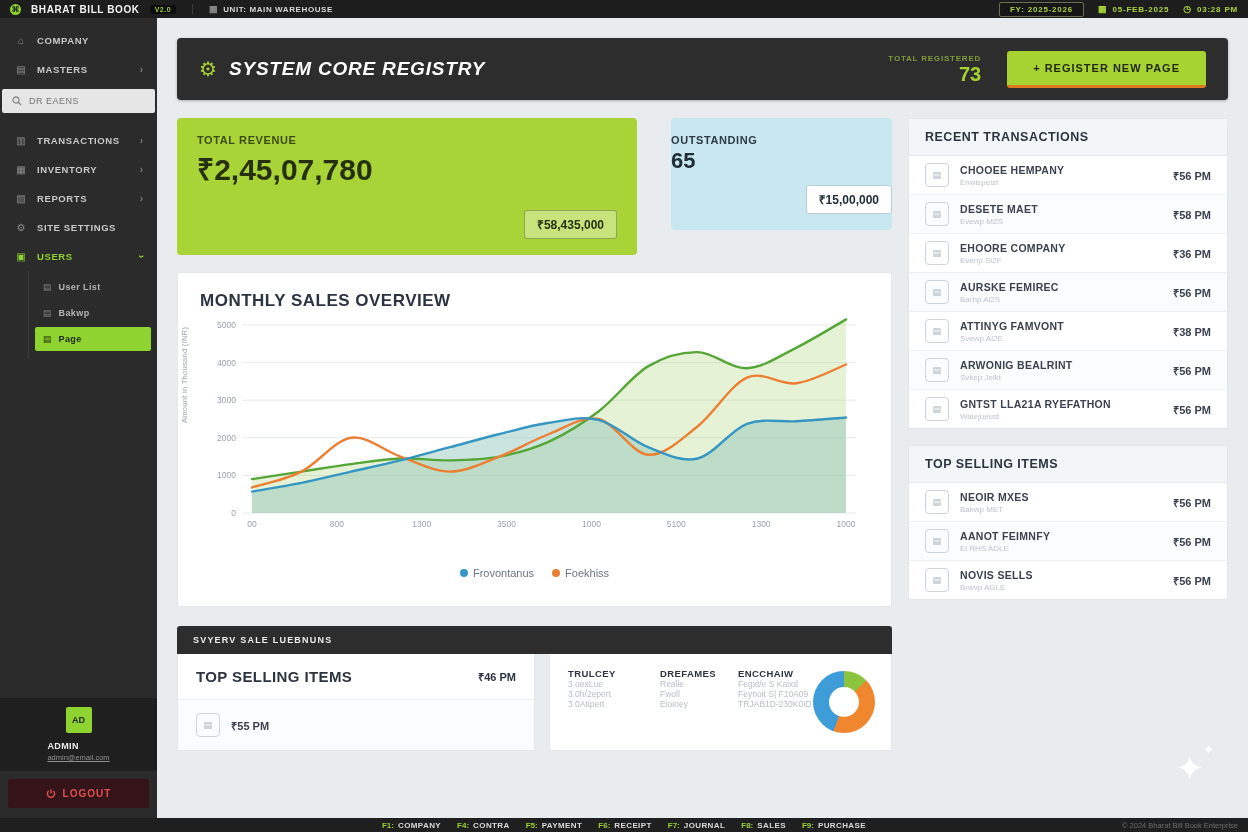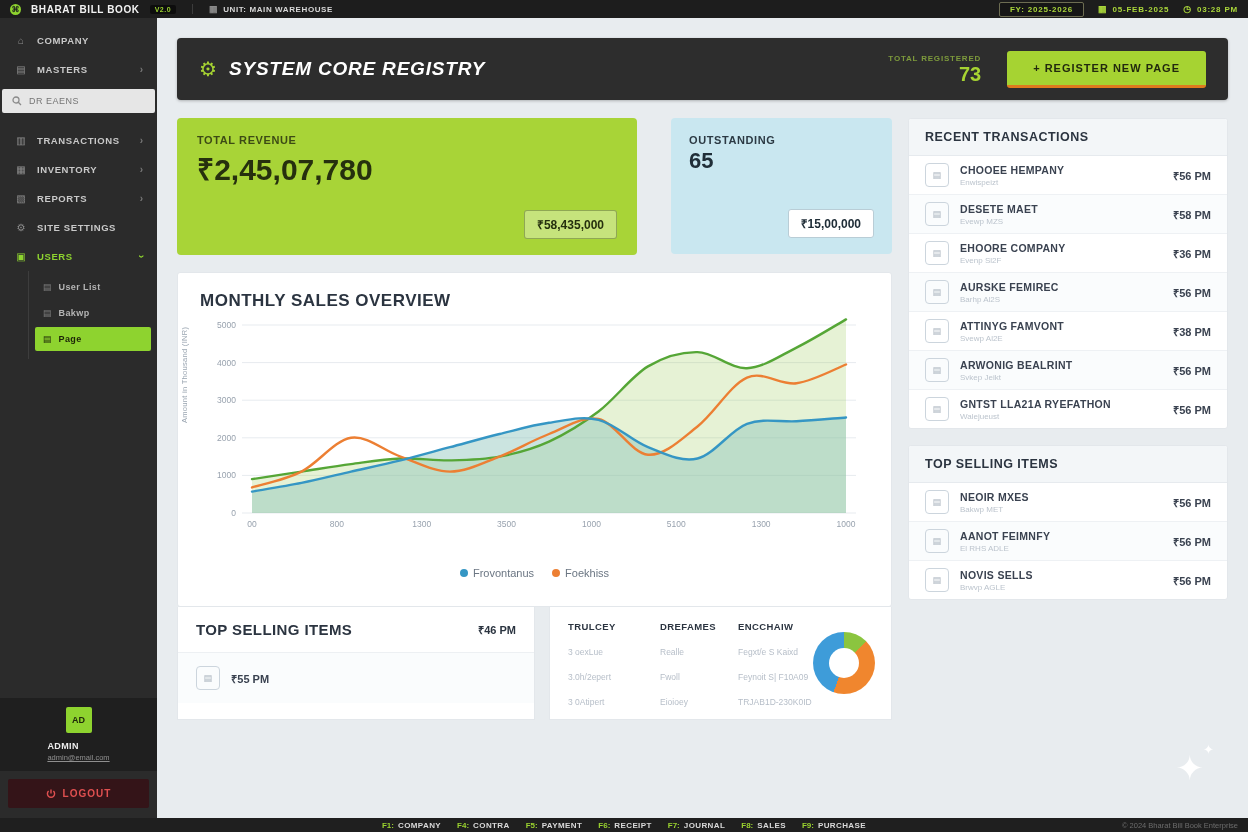--- a/index.html
+++ b/index.html
@@ -59,41 +59,41 @@
 
   .content-row { display:flex; gap:16px; margin-top:18px; }
   .left-col { width:715px; }
   .right-col { flex:1; }
 
   .cards-row { display:flex; gap:34px; }
   .card-revenue { width:460px; height:137px; background:#a8d437; border-radius:4px; padding:16px 20px; display:flex; flex-direction:column; }
   .card-revenue .lab { font-size:11px; font-weight:800; color:#3d4b15; letter-spacing:.6px; }
   .card-revenue .val { font-size:30px; font-weight:800; color:#26300e; margin-top:2px; }
   .badge-green { margin-top:auto; align-self:flex-end; background:rgba(255,255,255,.35); border:1px solid rgba(40,55,10,.35); border-radius:3px; padding:5px 12px; font-size:12px; font-weight:800; color:#26300e; }
-  .card-outstanding { width:221px; height:136px; background:#c9e7f0; border-radius:4px; padding:16px 18px; display:flex; flex-direction:column; }
+  .card-outstanding { width:221px; height:112px; background:#c9e7f0; border-radius:4px; padding:16px 0; display:flex; flex-direction:column; }
   .card-outstanding .lab { font-size:11px; font-weight:800; color:#2c3a44; letter-spacing:.6px; }
   .card-outstanding .val { font-size:22px; font-weight:800; color:#202e38; margin-top:2px; }
   .badge-white { margin-top:auto; align-self:flex-end; background:#fff; border:1px solid #b9cdd6; border-radius:3px; padding:5px 12px; font-size:12px; font-weight:800; color:#202e38; }
 
   .chart-card { background:#fff; border:1px solid #e3e7eb; border-radius:3px; margin-top:17px; padding:18px 22px 8px; height:335px; position:relative; }
   .chart-title { font-size:17px; font-weight:800; letter-spacing:.5px; color:#2b3440; }
   .ylab { position:absolute; left:2px; top:150px; transform:rotate(-90deg); transform-origin:left top; font-size:7.5px; color:#9aa5b1; letter-spacing:.3px; white-space:nowrap; }
   .legend { display:flex; justify-content:center; gap:18px; margin-top:2px; }
   .legend .li { display:flex; align-items:center; gap:5px; font-size:11px; color:#6b7683; }
   .legend .dot { width:8px; height:8px; border-radius:50%; }
 
   .section-bar { margin-top:19px; background:#2d2d2d; border-radius:3px 3px 0 0; padding:9px 16px; color:#ececec; font-size:9px; font-weight:800; letter-spacing:1.2px; }
   .bottom-row { display:flex; gap:14px; }
   .bottom-card { background:#fff; border:1px solid #e3e7eb; border-top:none; }
   .bc-left { width:358px; }
   .bc-left .bc-head { display:flex; align-items:center; justify-content:space-between; padding:14px 18px; border-bottom:1px solid #edf0f3; }
   .bc-left .bc-title { font-size:15px; font-weight:800; letter-spacing:.4px; }
   .bc-left .bc-amt { font-size:11px; font-weight:800; }
   .bc-right { flex:1; padding:14px 18px 12px; position:relative; }
-  .mini-table { display:grid; grid-template-columns:92px 78px 110px; row-gap:15px; }
+  .mini-table { display:grid; grid-template-columns:92px 78px 110px; }
   .mini-table .mh { font-size:9.5px; font-weight:800; letter-spacing:.4px; color:#2b3440; }
   .mini-table .mc { font-size:8.5px; color:#b6bec8; }
   .donut { position:absolute; right:16px; top:50%; transform:translateY(-50%); width:62px; height:62px; border-radius:50%; }
   .donut::after { content:""; position:absolute; left:50%; top:50%; width:30px; height:30px; background:#fff; border-radius:50%; transform:translate(-50%,-50%); }
 
   
   .panel { background:#fff; border:1px solid #e3e7eb; border-radius:3px; overflow:hidden; }
   .panel + .panel { margin-top:16px; }
   .panel-head { background:#f3f6f8; border-bottom:1px solid #e6eaee; padding:11px 16px; font-size:12.5px; font-weight:800; letter-spacing:.5px; color:#2b3440; }
   .list-row { display:flex; align-items:center; gap:11px; padding:7px 16px; border-bottom:1px solid #eef1f4; }
@@ -284,20 +284,21 @@
                 <span class="dot" style="background:#3596c4"></span>
                 <span>Frovontanus</span>
               </span>
               <span class="li">
                 <span class="dot" style="background:#ec7f33"></span>
                 <span>Foekhiss</span>
               </span>
             </div>
         </div>
 
+        <div class="section-bar">SVYERV SALE LUEBNUNS</div>
         <div class="bottom-row">
           <div class="bottom-card bc-left">
             <div class="bc-head">
               <span class="bc-title">TOP SELLING ITEMS</span>
               <span class="bc-amt">₹46 PM</span>
             </div>
             <div class="list-row" style="padding:13px 18px;">
               <span class="row-icon">▤</span>
               <span class="row-amt">₹55 PM</span>
             </div>

